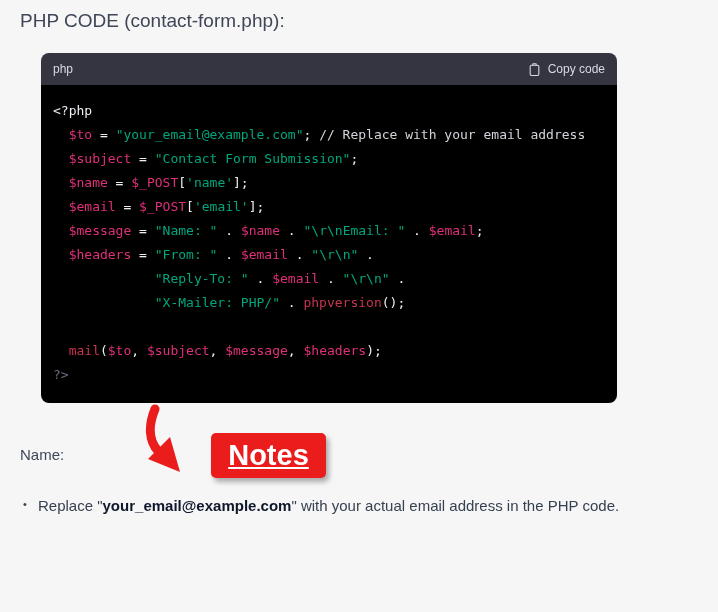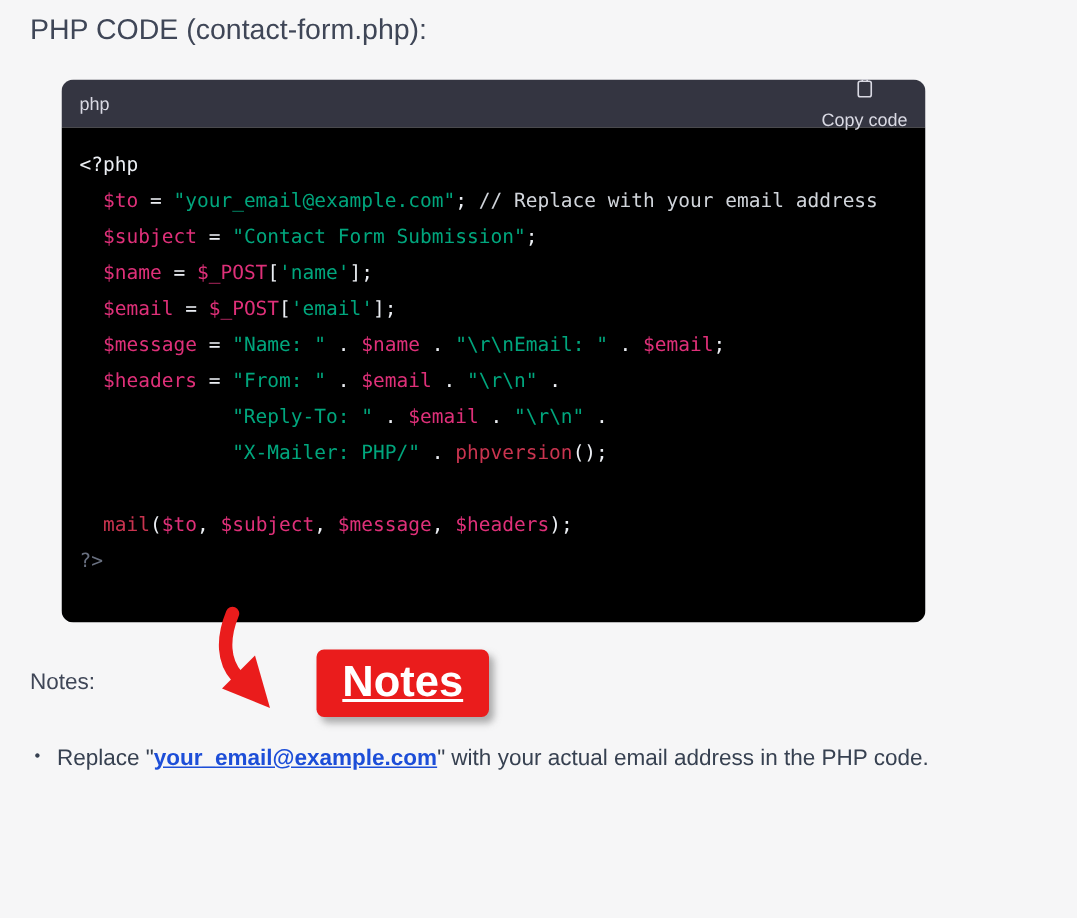--- a/index.html
+++ b/index.html
@@ -35,26 +35,26 @@
   .code-header{
     height:32px;background:var(--code-header-bg);
     display:flex;align-items:center;justify-content:space-between;
     padding:0 12px;
     font-size:12px;color:#d9d9e3;
   }
   .lang-label{font-size:12px;color:#d9d9e3;}
   .copy-btn{
     display:flex;align-items:center;gap:7px;
     background:none;border:none;color:#d9d9e3;
-    font-family:inherit;font-size:12px;cursor:pointer;padding:0;flex-direction:column;
+    font-family:inherit;font-size:12px;cursor:pointer;padding:0;
   }
   .copy-btn svg{display:block;}
   .code-body{
     margin:0;background:var(--code-bg);
-    padding:14px 12px 28px 12px;
+    padding:14px 12px 16px 12px;
     font-family:"DejaVu Sans Mono","Liberation Mono",monospace;
     font-size:13px;line-height:24px;
     color:var(--code-plain);
   }
   .code-line{height:24px;white-space:pre;}
   .tok-plain{color:var(--code-plain);}
   .tok-var{color:var(--code-variable);}
   .tok-str{color:var(--code-string);}
   .tok-fn{color:var(--code-function);}
   .tok-comment{color:var(--code-comment);}
@@ -84,21 +84,21 @@
   .bullets li{
     position:relative;padding-left:18px;
     font-size:15px;line-height:29px;color:#374151;
   }
   .bullets li::before{
     content:"•";
     position:absolute;left:3px;top:-1px;
     font-size:11px;color:#374151;
   }
   .email-link{
-    color:#1d4ed8;font-weight:bold;text-decoration:underline;cursor:pointer;
+    color:#0f172a;font-weight:bold;cursor:pointer;
   }
 </style>
 </head>
 <body>
 
 <div class="page-title">PHP CODE (contact-form.php):</div>
 
 <div class="code-block">
   <div class="code-header">
     <span class="lang-label">php</span>
@@ -108,21 +108,21 @@
           <rect x="4" y="5" width="16" height="19" rx="2.5"></rect>
           <path d="M9 5 V2.5 h6 V5"></path>
         </svg>
       </span>
       <span>Copy code</span>
     </button>
   </div>
   <pre class="code-body" id="code-body"><div class="code-line"><span class="tok-plain">&lt;?php</span></div><div class="code-line"><span class="tok-plain">  </span><span class="tok-var">$to</span><span class="tok-plain"> = </span><span class="tok-str">"your_email@example.com"</span><span class="tok-plain">; </span><span class="tok-comment">// Replace with your email address</span></div><div class="code-line"><span class="tok-plain">  </span><span class="tok-var">$subject</span><span class="tok-plain"> = </span><span class="tok-str">"Contact Form Submission"</span><span class="tok-plain">;</span></div><div class="code-line"><span class="tok-plain">  </span><span class="tok-var">$name</span><span class="tok-plain"> = </span><span class="tok-var">$_POST</span><span class="tok-plain">[</span><span class="tok-str">'name'</span><span class="tok-plain">];</span></div><div class="code-line"><span class="tok-plain">  </span><span class="tok-var">$email</span><span class="tok-plain"> = </span><span class="tok-var">$_POST</span><span class="tok-plain">[</span><span class="tok-str">'email'</span><span class="tok-plain">];</span></div><div class="code-line"><span class="tok-plain">  </span><span class="tok-var">$message</span><span class="tok-plain"> = </span><span class="tok-str">"Name: "</span><span class="tok-plain"> . </span><span class="tok-var">$name</span><span class="tok-plain"> . </span><span class="tok-str">"\r\nEmail: "</span><span class="tok-plain"> . </span><span class="tok-var">$email</span><span class="tok-plain">;</span></div><div class="code-line"><span class="tok-plain">  </span><span class="tok-var">$headers</span><span class="tok-plain"> = </span><span class="tok-str">"From: "</span><span class="tok-plain"> . </span><span class="tok-var">$email</span><span class="tok-plain"> . </span><span class="tok-str">"\r\n"</span><span class="tok-plain"> .</span></div><div class="code-line"><span class="tok-plain">             </span><span class="tok-str">"Reply-To: "</span><span class="tok-plain"> . </span><span class="tok-var">$email</span><span class="tok-plain"> . </span><span class="tok-str">"\r\n"</span><span class="tok-plain"> .</span></div><div class="code-line"><span class="tok-plain">             </span><span class="tok-str">"X-Mailer: PHP/"</span><span class="tok-plain"> . </span><span class="tok-fn">phpversion</span><span class="tok-plain">();</span></div><div class="code-line">&nbsp;</div><div class="code-line"><span class="tok-plain">  </span><span class="tok-fn">mail</span><span class="tok-plain">(</span><span class="tok-var">$to</span><span class="tok-plain">, </span><span class="tok-var">$subject</span><span class="tok-plain">, </span><span class="tok-var">$message</span><span class="tok-plain">, </span><span class="tok-var">$headers</span><span class="tok-plain">);</span></div><div class="code-line"><span class="tok-meta">?&gt;</span></div></pre>
 </div>
 
-<span class="notes-label">Notes:</span>
+<span class="notes-label">Name:</span>
 
 <svg class="red-arrow" viewBox="0 0 50 72">
   <path d="M12 5 C 5 22, 6 37, 15 47" fill="none" stroke="#ea1c1c" stroke-width="9" stroke-linecap="round"></path>
   <polygon points="37,68 5,55 27,33" fill="#ea1c1c"></polygon>
 </svg>
 
 <div class="notes-callout">Notes</div>
 
 <ul class="bullets" id="bullets">
     <li>Replace "<a class="email-link">your_email@example.com</a>" with your actual email address in the PHP code.</li>

